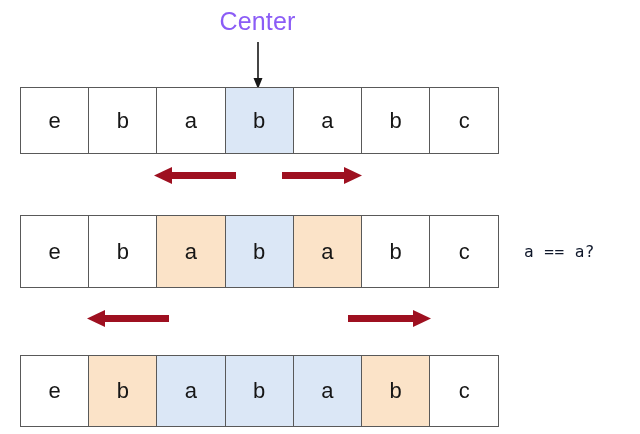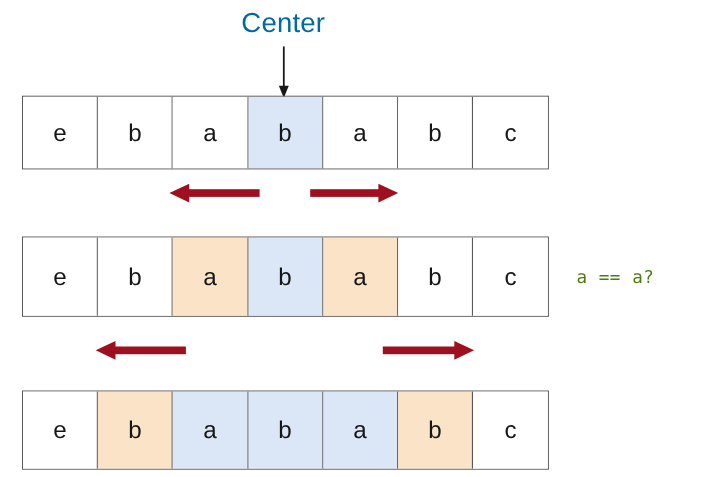--- a/index.html
+++ b/index.html
@@ -18,21 +18,21 @@
 
   
   .center-label {
     position: absolute;
     left: 0;
     top: 6px;
     width: 515px;
     text-align: center;
     font-size: 25px;
     line-height: 30px;
-    color: #0369a1;
+    color: #8b5cf6;
     letter-spacing: 0.2px;
     white-space: nowrap;
   }
   .center-pointer {
     position: absolute;
     left: 243px;
     top: 42px;
     width: 30px;
     height: 48px;
   }
@@ -75,21 +75,21 @@
   .arrows-1 { top: 163px; }
   .arrows-2 { top: 306px; }
   .arrow-svg { display: block; }
 
   
   .compare-label {
     position: absolute;
     left: 524px;
     font-family: "DejaVu Sans Mono", "Liberation Mono", monospace;
     font-size: 16px;
-    color: #4d7c0f;
+    color: #0f172a;
     white-space: pre;
     letter-spacing: 0.5px;
   }
   .compare-1 { top: 242px; }
   .compare-2 { top: 381px; }
 </style>
 </head>
 <body>
 
 <div id="canvas">

